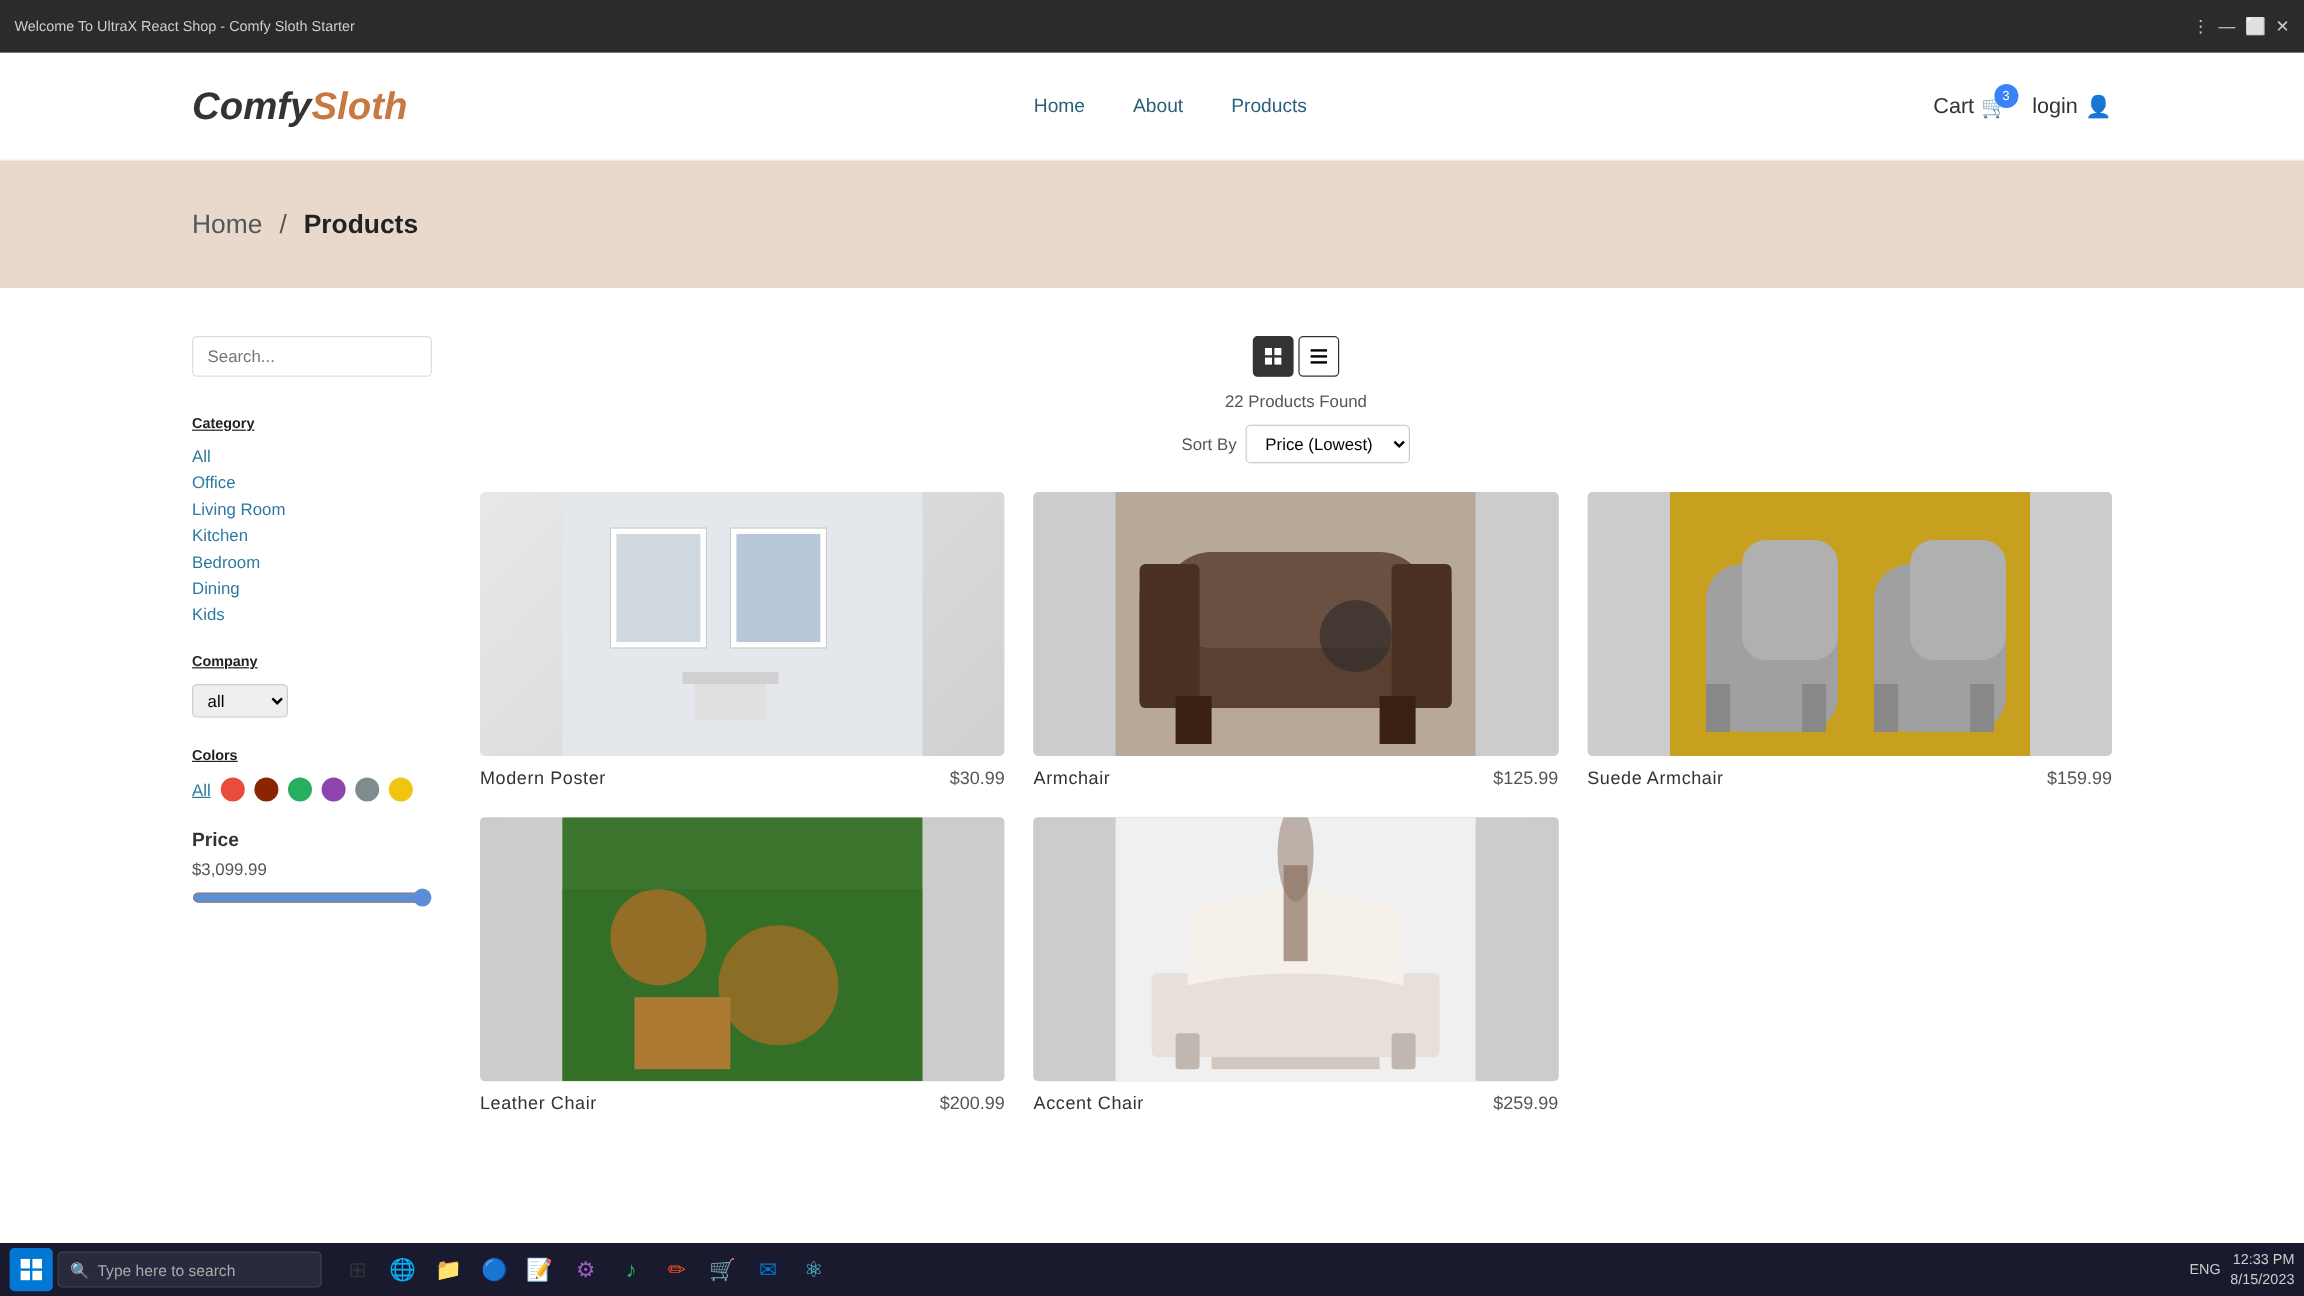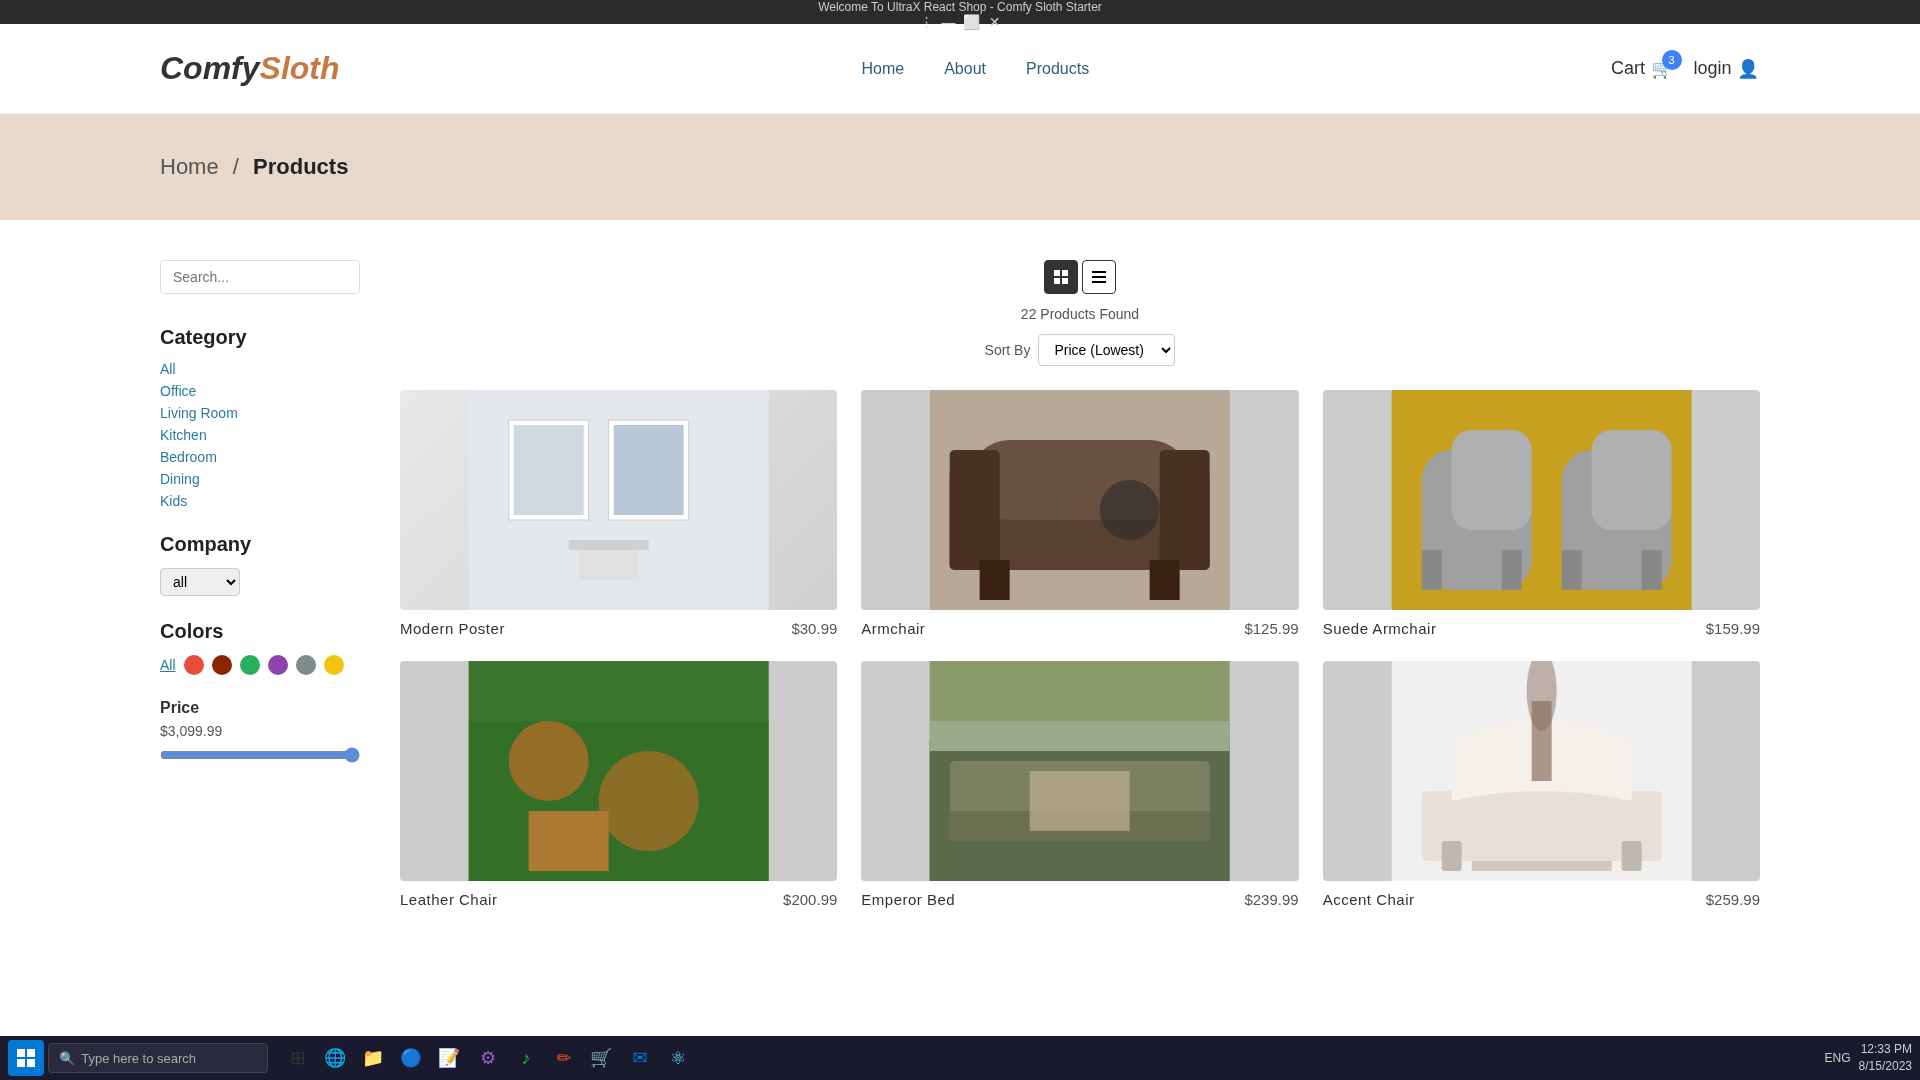--- a/index.html
+++ b/index.html
@@ -1,26 +1,25 @@
 <!DOCTYPE html>
 <html><head>
   <meta charset="utf-8">
   <style>
     * { margin: 0; padding: 0; box-sizing: border-box; }
     body { font-family: 'Segoe UI', Arial, sans-serif; background: #fff; font-size: 14px; color: #333; }
 
     
     .browser-bar {
       background: #2b2b2b;
-      height: 24px;
+      height: 44px;
       display: flex;
       align-items: center;
       padding: 0 12px;
       justify-content: space-between;
-      flex-direction: column;
     }
     .browser-bar-title { color: #ccc; font-size: 12px; }
     .browser-controls { display: flex; gap: 8px; }
     .browser-controls span { color: #ccc; font-size: 14px; cursor: pointer; }
 
     
     .navbar {
       height: 90px;
       background: #fff;
       display: flex;
@@ -101,24 +100,25 @@
       width: 100%;
       padding: 8px 12px;
       border: 1px solid #ddd;
       border-radius: 4px;
       font-size: 14px;
       color: #888;
       background: #fff;
       margin-bottom: 32px;
     }
     .sidebar-section-title {
-      font-size: 20px;
+      font-size: 12px;
       font-weight: bold;
       color: #222;
       margin-bottom: 12px;
+      text-decoration: underline;
     }
     .category-list { list-style: none; margin-bottom: 24px; }
     .category-list li {
       margin-bottom: 6px;
     }
     .category-list li a {
       text-decoration: none;
       color: #2c7a9e;
       font-size: 14px;
       cursor: pointer;
@@ -473,36 +473,20 @@
             <rect x="60" y="150" width="80" height="60" fill="#d88040"></rect>
             <rect x="0" y="0" width="300" height="220" fill="rgba(0,100,0,0.2)"></rect>
           </svg>
         </div>
         <div class="product-info">
           <span class="product-name">Leather Chair</span>
           <span class="product-price">$200.99</span>
         </div>
       </div>
 
-      <div class="product-card">
-        <div class="product-image">
-          <svg width="100%" height="100%" viewBox="0 0 300 220">
-            <rect width="300" height="220" fill="#8a9a6a"></rect>
-            <rect x="0" y="80" width="300" height="140" fill="#5a6a4a"></rect>
-            <rect x="20" y="100" width="260" height="80" rx="5" fill="#7a8060"></rect>
-            <rect x="20" y="150" width="260" height="30" fill="#6a7050"></rect>
-            <rect x="0" y="60" width="300" height="30" fill="#9aaa8a"></rect>
-            <rect x="100" y="110" width="100" height="60" fill="#c0b090" opacity="0.7"></rect>
-          </svg>
-        </div>
-        <div class="product-info">
-          <span class="product-name">Emperor Bed</span>
-          <span class="product-price">$239.99</span>
-        </div>
-      </div>
 
       <div class="product-card">
         <div class="product-image">
           <svg width="100%" height="100%" viewBox="0 0 300 220">
             <rect width="300" height="220" fill="#f0f0f0"></rect>
             <rect x="30" y="130" width="240" height="70" rx="5" fill="#e8e0d8"></rect>
             <path d="M 60 80 Q 150 40 240 80 L 240 140 Q 150 120 60 140 Z" fill="#f5f0ea"></path>
             <rect x="50" y="180" width="20" height="30" rx="3" fill="#c0b8b0"></rect>
             <rect x="230" y="180" width="20" height="30" rx="3" fill="#c0b8b0"></rect>
             <rect x="80" y="200" width="140" height="10" fill="#d0c8c0"></rect>

